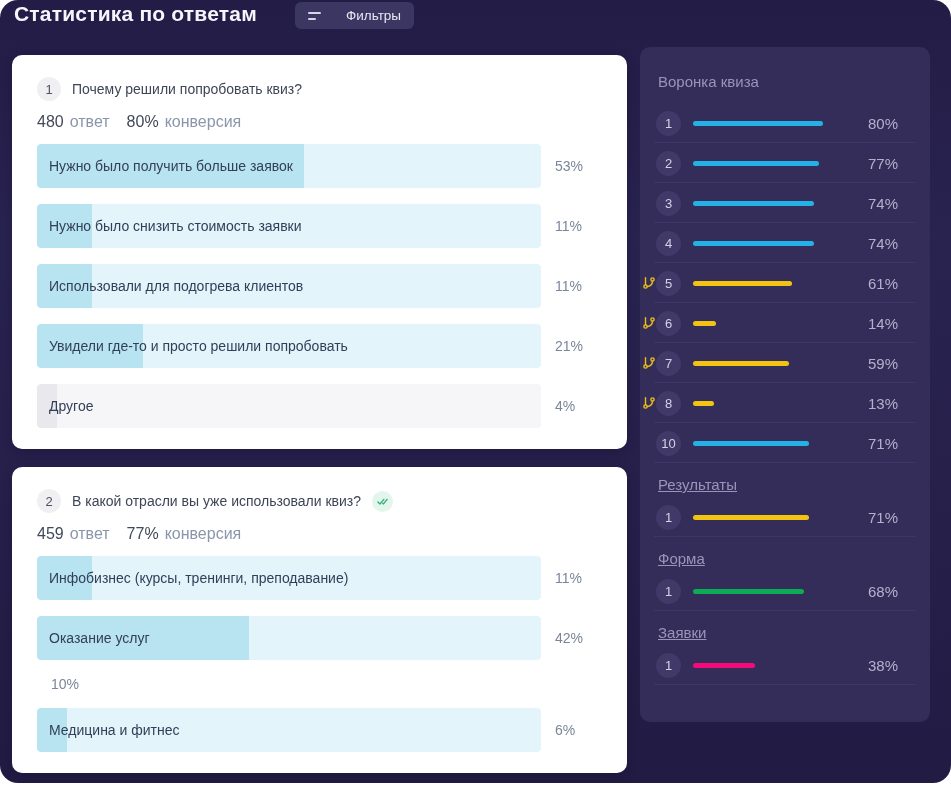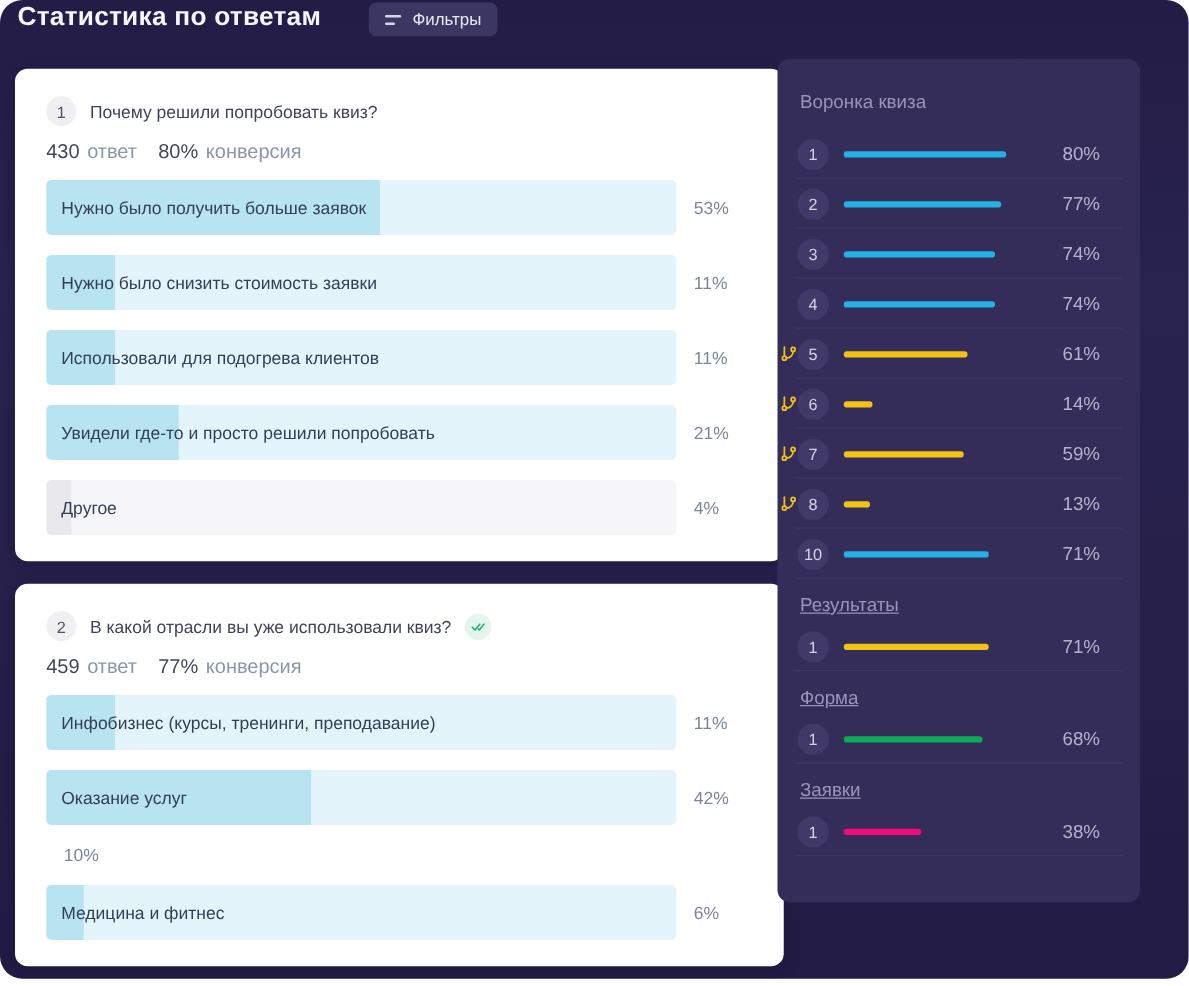--- a/index.html
+++ b/index.html
@@ -17,21 +17,21 @@
     overflow:hidden;
   }
   
   .header { position:absolute; left:0; top:0; width:100%; height:42px; }
   .title {
     position:absolute; left:14px; top:2px;
     font-size:21px; font-weight:700; color:#f6f5fb; letter-spacing:.2px;
   }
   .filters-btn {
     position:absolute; left:295px; top:2px; height:27px;
-    display:flex; align-items:center; gap:9px; padding:0 13px;
+    display:flex; align-items:center; gap:25px; padding:0 13px;
     background:#3c3662; border:none; border-radius:6px;
     color:#e9e7f3; font-size:13.5px; font-family:inherit; cursor:pointer;
   }
   .filter-icon { display:flex; flex-direction:column; gap:4px; align-items:flex-start; }
   .filter-icon i { display:block; height:2px; border-radius:1px; background:#d7d3e8; }
   .filter-icon .fl1 { width:13px; }
   .filter-icon .fl2 { width:8px; }
   
   .cards {
     position:absolute; left:12px; top:55px; width:615px;
@@ -71,21 +71,21 @@
   .answer-row.gray .a-track { background:#f6f6f8; }
   .answer-row.gray .a-fill  { background:#e9e9ed; }
   .a-label {
     position:relative; z-index:1; display:block; line-height:44px;
     padding-left:12px; font-size:14px; color:#313f59;
     white-space:nowrap; overflow:hidden; text-overflow:ellipsis;
   }
   .a-pct { width:47px; margin-left:14px; font-size:14px; color:#7b8699; }
   
   .panel {
-    position:absolute; left:622px; top:47px; width:290px; height:675px;
+    position:absolute; left:640px; top:47px; width:290px; height:675px;
     background:#342d59; border-radius:10px; padding-top:26px;
     overflow:hidden;
   }
   .panel-title, .f-section-label {
     padding-left:18px; font-size:15px; color:#9b94b9;
   }
   .panel-title { height:20px; margin-bottom:10px; }
   .f-section-label { height:34px; display:flex; align-items:flex-end; padding-bottom:4px;text-decoration:underline; }
   .f-row {
     position:relative; height:40px;
@@ -124,21 +124,21 @@
   </div>
 
   <div class="cards" id="cards-col">
   <section class="card">
     <div class="q-head">
       <span class="q-badge">1</span>
       <span class="q-title">Почему решили попробовать квиз?</span>
 
     </div>
     <div class="q-stats">
-      <span class="st-num">430</span>
+      <span class="st-num">480</span>
       <span class="st-lbl">ответ</span>
       <span class="st-num st-gap">80%</span>
       <span class="st-lbl">конверсия</span>
     </div>
     <div class="answers">
   <div class="answer-row blue">
     <div class="a-track">
       <div class="a-fill" style="width: 53%;"></div>
       <span class="a-label">Нужно было получить больше заявок</span>
     </div>

